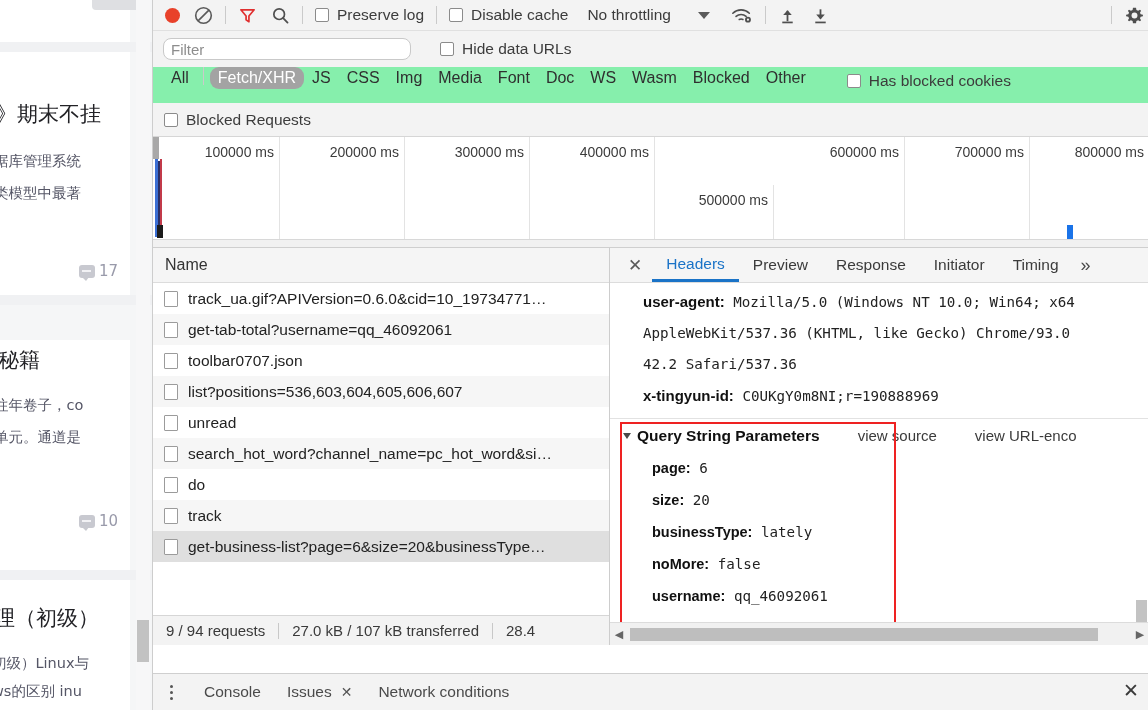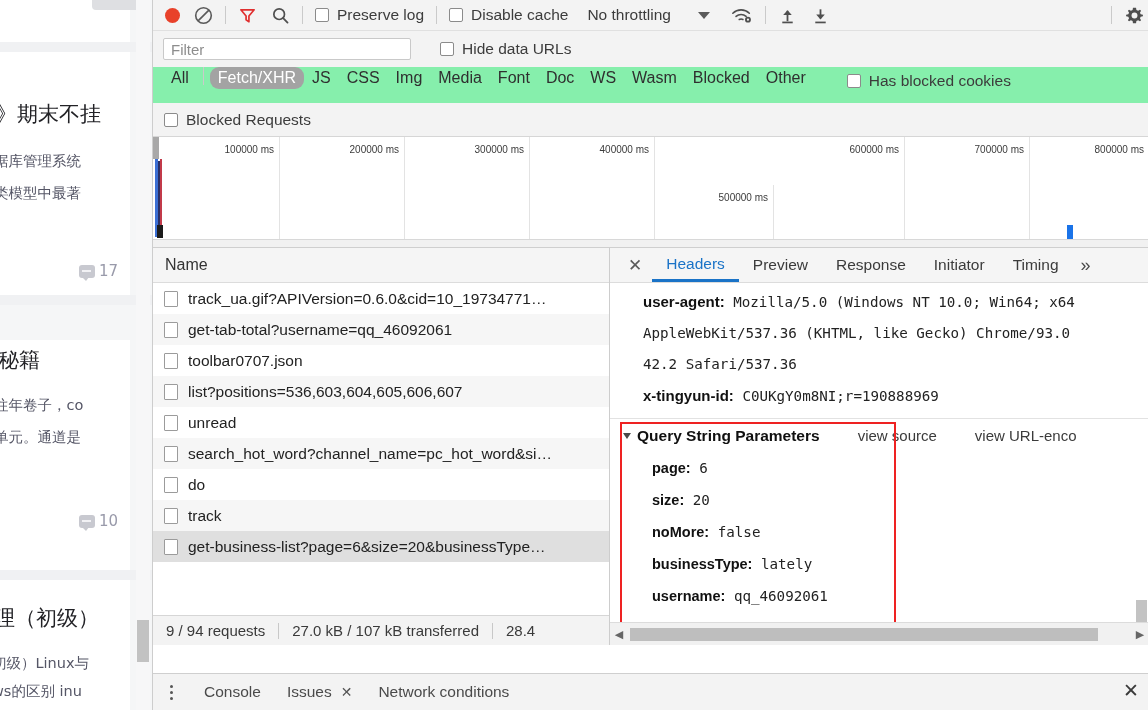--- a/index.html
+++ b/index.html
@@ -86,21 +86,21 @@
     border-top: 7px solid #5a5a5a;
   }
 
   
   .tb-row2 {
     position: relative; height: 36px; background: #f3f3f3;
     display: flex; align-items: center; padding-left: 10px;
   }
   .filter-input {
     width: 248px; height: 22px; background: #ffffff; border: 1px solid #c9c9c9;
-    border-radius: 2px; font-size: 15px; color: #7a7a7a; padding: 0 7px;
+    border-radius: 8px; font-size: 15px; color: #7a7a7a; padding: 0 7px;
     font-family: "Liberation Sans", sans-serif; box-sizing: border-box; outline: none;
   }
   .filter-input::placeholder { color: #8d8d8d; opacity: 1; }
 
   
   .tb-row3 {
     position: relative; height: 36px; background: #86efac;
     display: flex; align-items: flex-start; padding-left: 10px;
   }
   .type-chip {
@@ -118,21 +118,21 @@
   
   .overview {
     position: relative; height: 110px; background: #ffffff;
     border-bottom: 1px solid #cfcfcf; overflow: hidden;
   }
   .ov-tick {
     position: absolute; top: 0; height: 110px;
     border-right: 1px solid #e3e3e3; box-sizing: border-box;
   }
   .ov-tick span {
-    position: absolute; right: 5px; top: 7px; font-size: 10px; color: #3b3b3b; white-space: nowrap;
+    position: absolute; right: 5px; top: 7px; font-size: 14px; color: #3b3b3b; white-space: nowrap;
   }
   .ov-handle-l {
     position: absolute; left: 0; top: 0; width: 6px; height: 22px; background: #a8a8a8;
   }
   .ov-bar { position: absolute; }
   .ov-footer {
     position: absolute; left: 0; bottom: 0; width: 100%; height: 7px; background: #f1f1f1;
     border-top: 1px solid #d8d8d8;
   }
 
@@ -537,26 +537,26 @@
             </div>
             <div class="qsp-row">
               <span class="qsp-k">page:</span>
               <span>6</span>
             </div>
             <div class="qsp-row">
               <span class="qsp-k">size:</span>
               <span>20</span>
             </div>
             <div class="qsp-row">
+              <span class="qsp-k">businessType:</span>
+              <span>lately</span>
+            </div>
+            <div class="qsp-row">
               <span class="qsp-k">noMore:</span>
               <span>false</span>
-            </div>
-            <div class="qsp-row">
-              <span class="qsp-k">businessType:</span>
-              <span>lately</span>
             </div>
             <div class="qsp-row">
               <span class="qsp-k">username:</span>
               <span>qq_46092061</span>
             </div>
             <div class="redbox" style="left:10px;top:3px;width:272px;height:203px;"></div>
           </div>
 
           <div class="det-vthumb"></div>
         </div>

